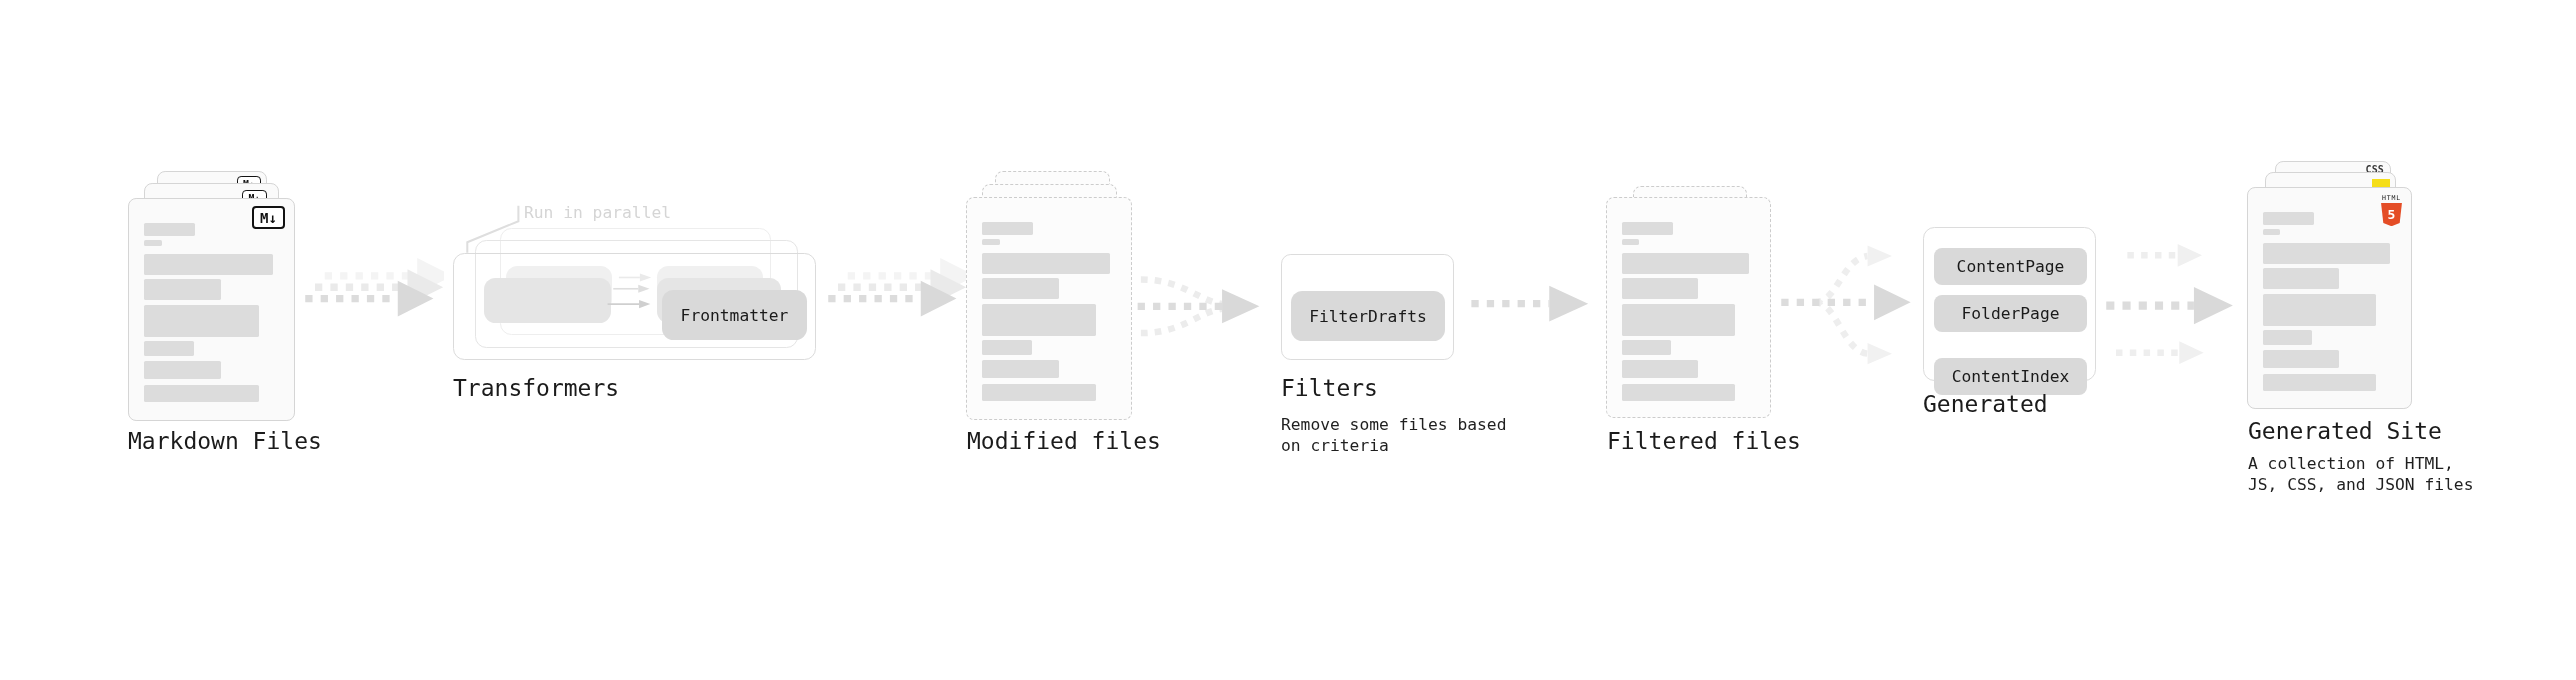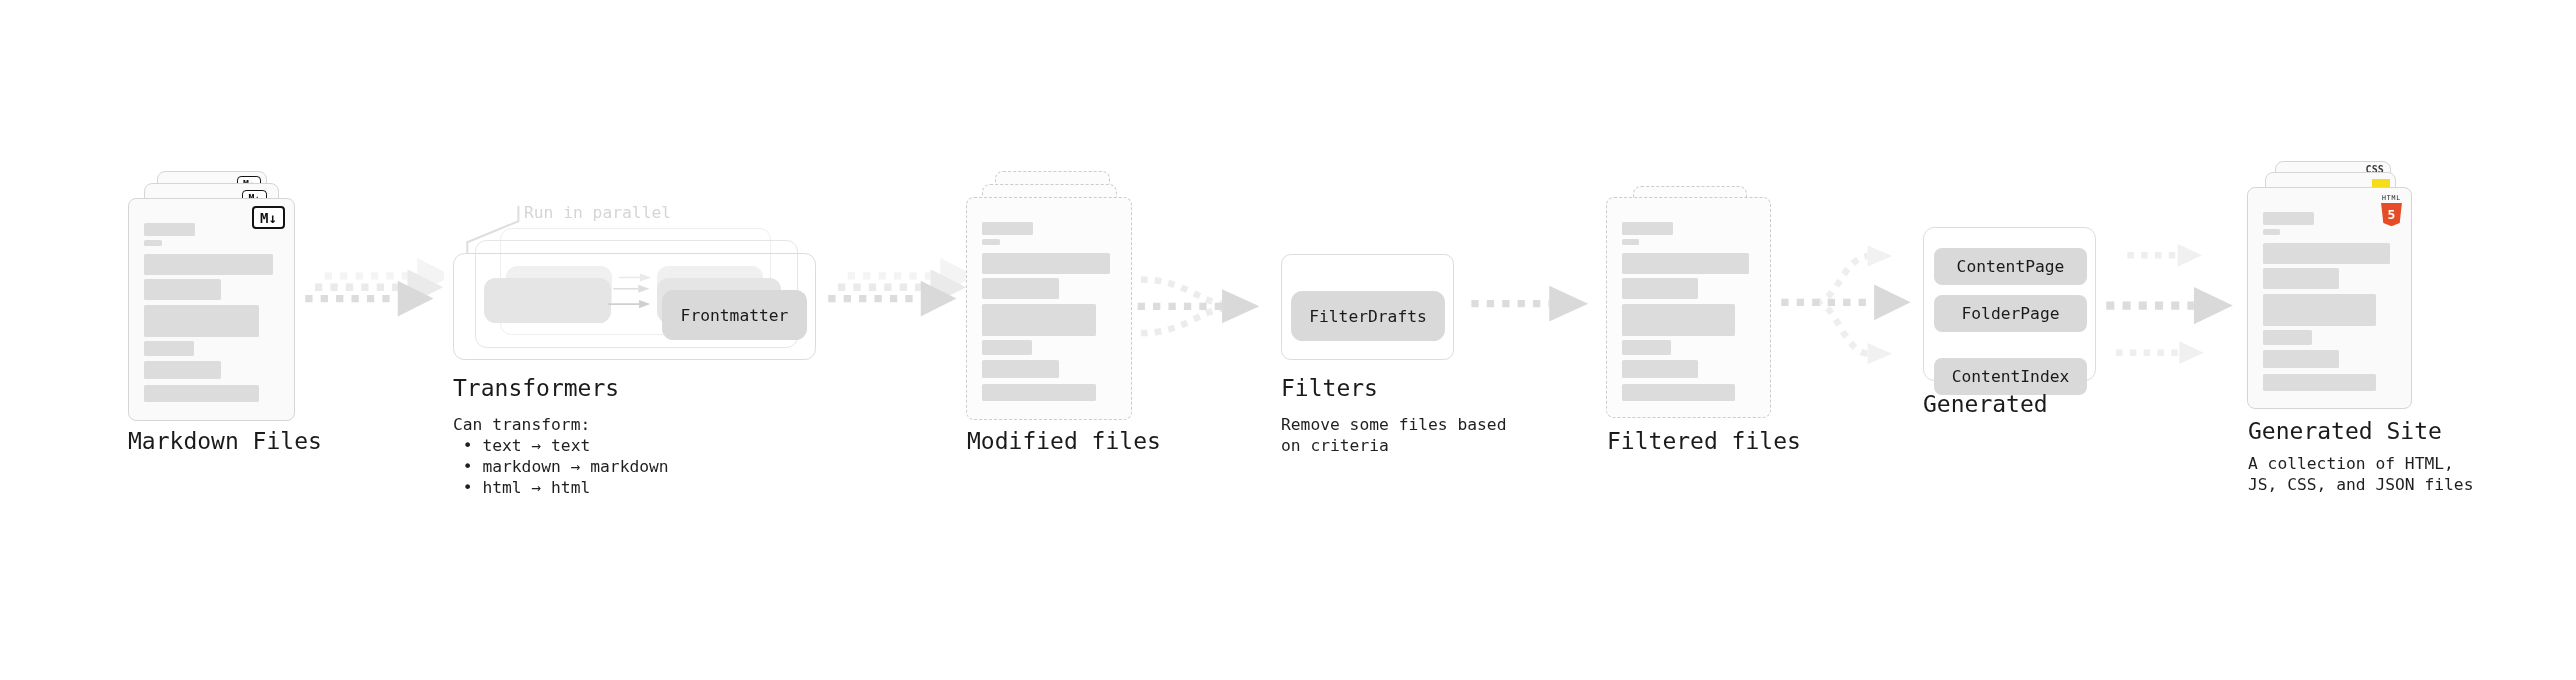--- a/index.html
+++ b/index.html
@@ -110,24 +110,20 @@
   <svg class="arrow-svg" style="left:606px;top:271px;" width="50" height="42" viewBox="0 0 62 52">
     <line x1="16" y1="8" x2="42" y2="8" stroke="#eaeaea" stroke-width="2"></line>
       <polygon points="42,3 56,8 42,13" fill="#eaeaea"></polygon>
     <line x1="9" y1="22" x2="40" y2="22" stroke="#dedede" stroke-width="2"></line>
       <polygon points="40,17 54,22 40,27" fill="#dedede"></polygon>
     <line x1="2" y1="41" x2="41" y2="41" stroke="#cfcfcf" stroke-width="2"></line>
       <polygon points="41,36 55,41 41,46" fill="#cfcfcf"></polygon>
   </svg>
 
   <div class="title" style="left:453px;top:375px;">Transformers</div>
-  <div class="desc" style="left:453px;top:414px;">Can transform:
- • text → text
- • markdown → markdown
- • html → html</div>
 
   <svg class="arrow-svg" style="left:825px;top:258px;" width="142" height="69" viewBox="0 0 175 85">
     <g transform="translate(24,-28)">
         <line x1="4" y1="50" x2="118" y2="50" stroke="#f4f4f4" stroke-width="9" stroke-dasharray="9 10"></line>
         <polygon points="118,28 162,50 118,72" fill="#f4f4f4"></polygon>
       </g>
     <g transform="translate(12,-14)">
         <line x1="4" y1="50" x2="118" y2="50" stroke="#eaeaea" stroke-width="9" stroke-dasharray="9 10"></line>
         <polygon points="118,28 162,50 118,72" fill="#eaeaea"></polygon>
       </g>

